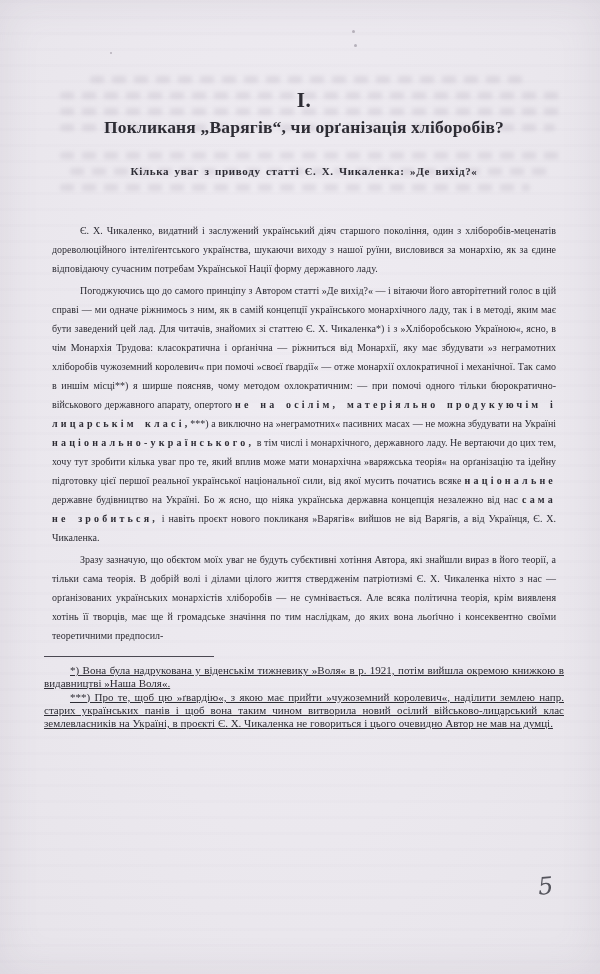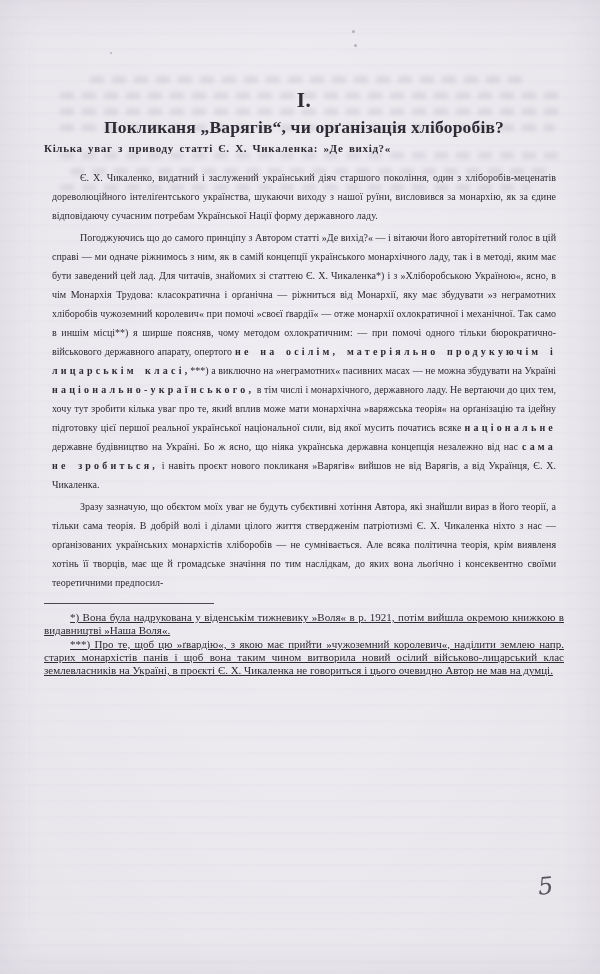--- a/index.html
+++ b/index.html
@@ -28,25 +28,25 @@
   }
   .speck{position:absolute;width:3px;height:3px;border-radius:50%;background:#8a8490;opacity:.55;}
 
   .text-block{position:absolute;left:44px;top:0;width:520px;z-index:1;}
 
   .section-number{
     margin:88px 0 4px;text-align:center;
     font-size:21px;font-weight:bold;letter-spacing:.02em;
   }
   .title{
-    margin:0 0 4px;text-align:center;
+    margin:0 0 27px;text-align:center;
     font-size:17.5px;font-weight:bold;letter-spacing:.01em;
   }
   .subtitle{
-    margin:0 0 14px;text-align:left;
+    margin:0 0 44px;text-align:center;
     font-size:11px;font-weight:bold;letter-spacing:.06em;word-spacing:.18em;
   }
   .para{
     margin:0 8px 3px;text-align:justify;text-indent:28px;
     font-size:10px;line-height:19px;
   }
   .para .sp{letter-spacing:.32em;word-spacing:.25em;font-weight:bold;}
   .footnote-rule{
     width:170px;border:0;border-top:1px solid #4a4852;
     margin:11px 0 7px;height:0;
@@ -88,18 +88,18 @@
 
     <div>
         <p class="para"><span>Є. Х. Чикаленко, видатний і заслужений український діяч старшого покоління, один з хліборобів-меценатів дореволюційного інтеліґентського українства, шукаючи виходу з нашої руїни, висловився за монархію, як за єдине відповідаючу сучасним потребам Української Нації форму державного ладу.</span></p>
         <p class="para"><span>Погоджуючись що до самого принціпу з Автором статті »Де вихід?« — і вітаючи його авторітетний голос в цій справі — ми одначе ріжнимось з ним, як в самій концепції українського монархічного ладу, так і в методі, яким має бути заведений цей лад. Для читачів, знайомих зі статтею Є. Х. Чикаленка*) і з »Хліборобською Україною«, ясно, в чім Монархія Трудова: класократична і орґанічна — ріжниться від Монархії, яку має збудувати »з неграмотних хліборобів чужоземний королевич« при помочі »своєї ґвардії« — отже монархії охлократичної і механічної. Так само в иншім місці**) я ширше поясняв, чому методом охлократичним: — при помочі одного тільки бюрократично-військового державного апарату, опертого </span><span class="sp">не на осілім, матеріяльно продукуючім і лицарськім класі,</span><span>***) а виключно на »неграмотних« пасивних масах — не можна збудувати на Україні </span><span class="sp">національно-українського,</span><span> в тім числі і монархічного, державного ладу. Не вертаючи до цих тем, хочу тут зробити кілька уваг про те, який вплив може мати монархічна »варяжська теорія« на орґанізацію та ідейну підготовку цієї першої реальної української національної сили, від якої мусить початись всяке </span><span class="sp">національне</span><span> державне будівництво на Україні. Бо ж ясно, що ніяка українська державна концепція незалежно від нас </span><span class="sp">сама не зробиться,</span><span> і навіть проєкт нового покликаня »Варягів« вийшов не від Варягів, а від Українця, Є. Х. Чикаленка.</span></p>
         <p class="para"><span>Зразу зазначую, що обєктом моїх уваг не будуть субєктивні хотіння Автора, які знайшли вираз в його теорії, а тільки сама теорія. В добрій волі і ділами цілого життя ствердженім патріотизмі Є. Х. Чикаленка ніхто з нас — орґанізованих українських монархістів хліборобів — не сумнівається. Але всяка політична теорія, крім виявленя хотінь її творців, має ще й громадське значіння по тим наслідкам, до яких вона льоґічно і консеквентно своїми теоретичними предпосил-</span></p>
       </div>
 
     <hr class="footnote-rule">
     <div>
         <p class="fn">*) Вона була надрукована у віденськім тижневику »Воля« в р. 1921, потім вийшла окремою книжкою в видавництві »Наша Воля«.</p>
-        <p class="fn">***) Про те, щоб цю »ґвардію«, з якою має прийти »чужоземний королевич«, наділити землею напр. старих монархістів панів і щоб вона таким чином витворила новий осілий військово-лицарський клас землевласників на Україні, в проєкті Є. Х. Чикаленка не говориться і цього очевидно Автор не мав на думці.</p>
+        <p class="fn">***) Про те, щоб цю »ґвардію«, з якою має прийти »чужоземний королевич«, наділити землею напр. старих українських панів і щоб вона таким чином витворила новий осілий військово-лицарський клас землевласників на Україні, в проєкті Є. Х. Чикаленка не говориться і цього очевидно Автор не мав на думці.</p>
       </div>
   </main>
 
   <div class="page-number">5</div>
 </div>
 
 </body></html>

